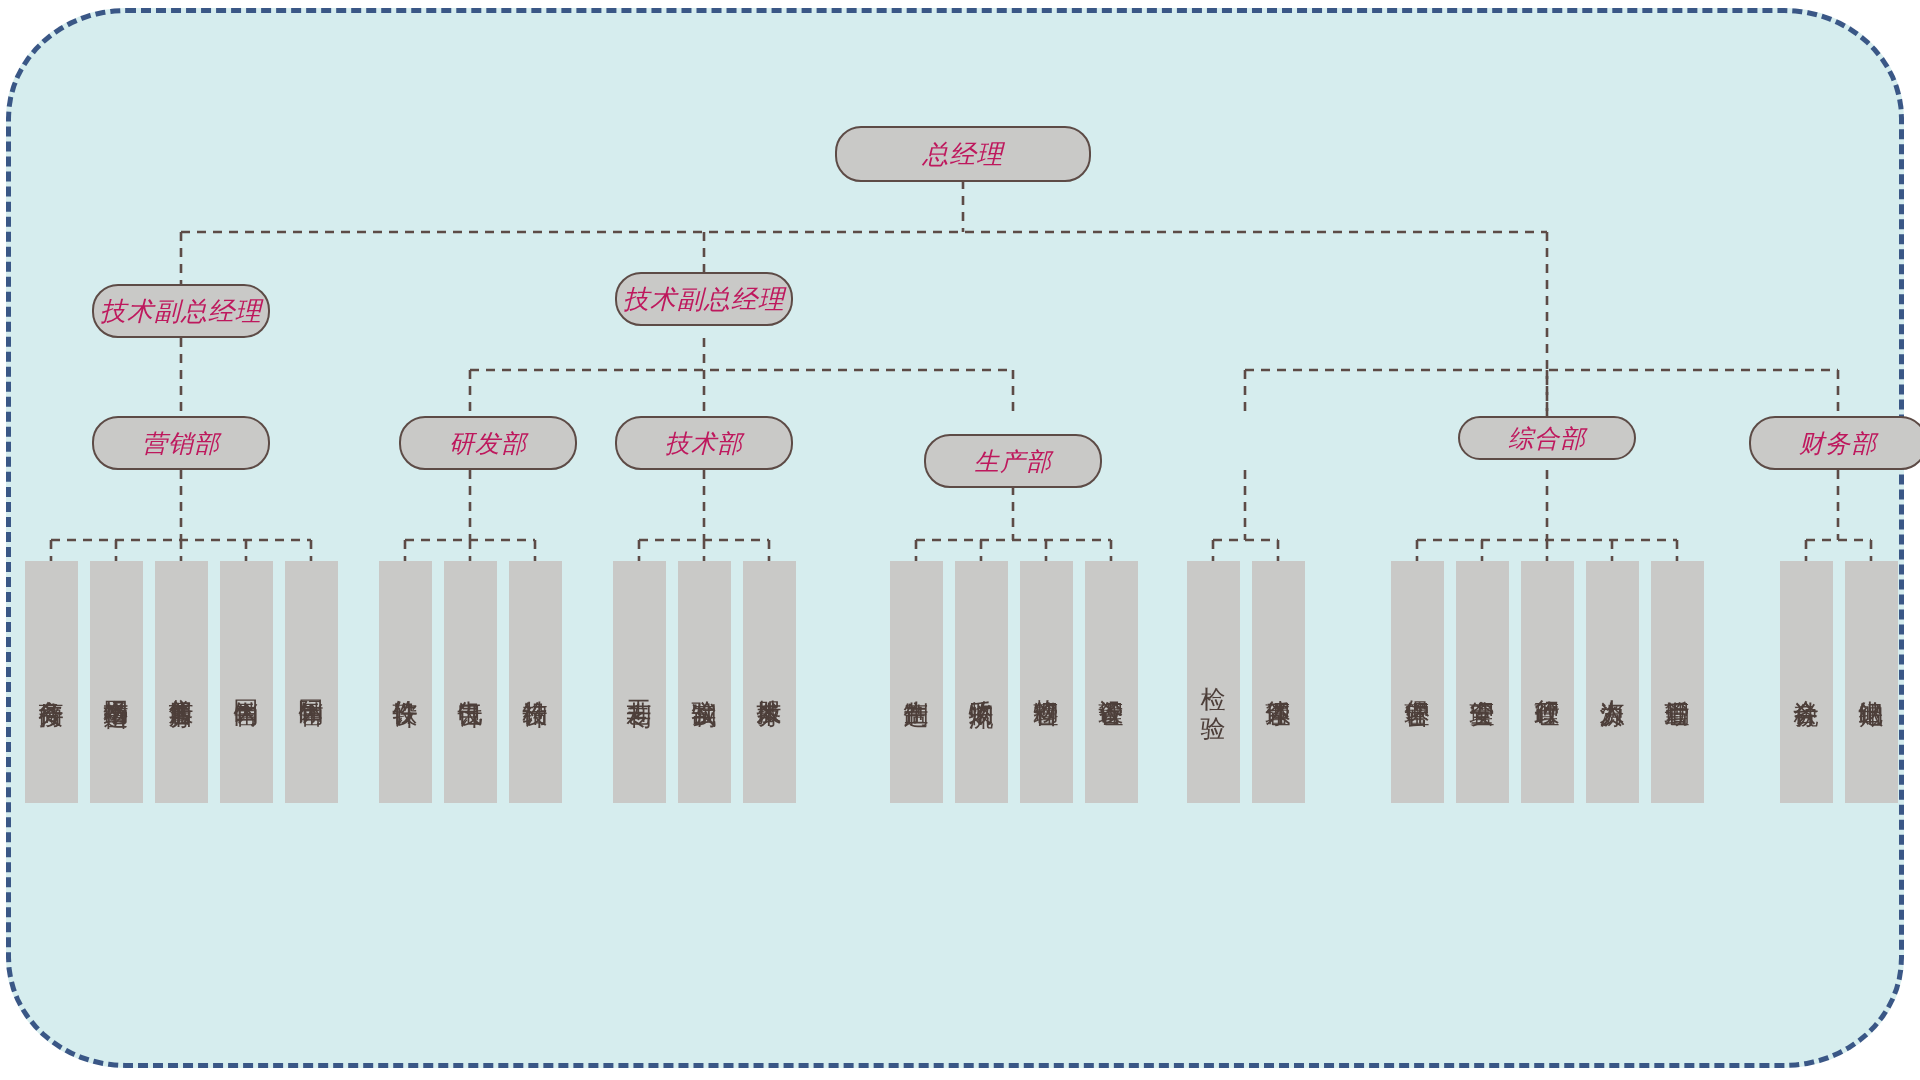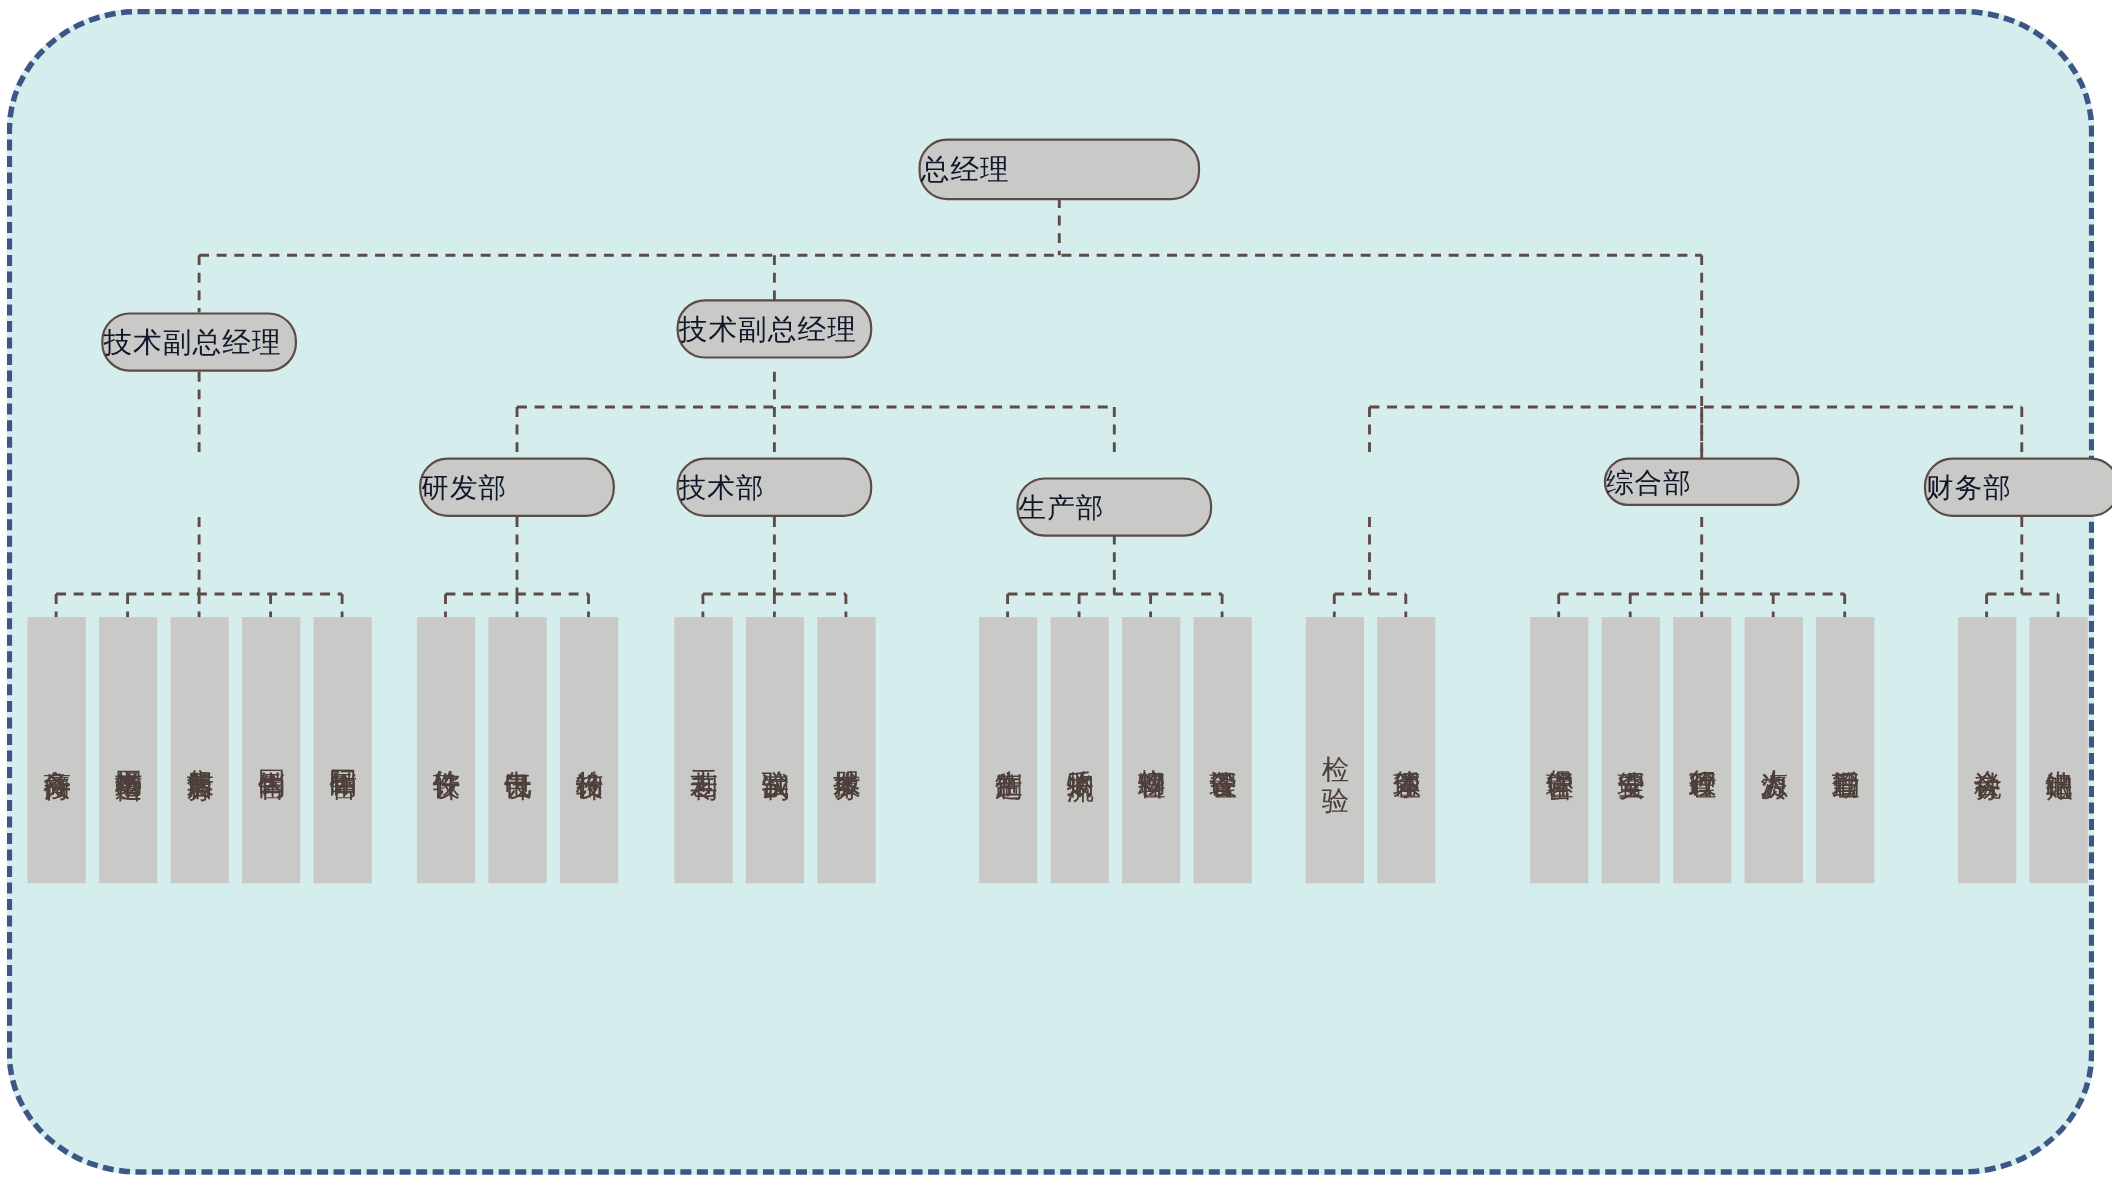--- a/index.html
+++ b/index.html
@@ -18,26 +18,27 @@
 
   
   #links{position:absolute;left:0;top:0;width:1920px;height:1080px;pointer-events:none;}
 
   
   .node{
     position:absolute;
     background:#c9c9c7;
     border:2.5px solid #5d4b46;
     border-radius:26px;
-    color:#0f172a;
-    display:flex;align-items:center;
+    color:#be185d;
+    display:flex;align-items:center;justify-content:center;
     font-size:25px;
     letter-spacing:1px;
     box-sizing:border-box;
     white-space:nowrap;
+    font-style:italic;
   }
   .node.lvl1{font-size:26px;}
 
   
   .leaf{
     position:absolute;
     background:#c9c9c7;
     border:none;
     color:#4d3f3a;
     font-size:25px;
@@ -135,21 +136,24 @@
   </div>
 
   <div class="node lvl1" style="left:92px;top:284px;width:178px;height:54px;">
     <span>技术副总经理</span>
   </div>
 
   <div class="node lvl1" style="left:615px;top:272px;width:178px;height:54px;">
     <span>技术副总经理</span>
   </div>
 
-  <div class="node" style="left:381px;top:416px;width:178px;height:54px;">
+  <div class="node" style="left:92px;top:416px;width:178px;height:54px;">
+    <span>营销部</span>
+  </div>
+  <div class="node" style="left:399px;top:416px;width:178px;height:54px;">
     <span>研发部</span>
   </div>
   <div class="node" style="left:615px;top:416px;width:178px;height:54px;">
     <span>技术部</span>
   </div>
   <div class="node" style="left:924px;top:416px;width:178px;height:54px;margin-top:18px;">
     <span>生产部</span>
   </div>
   <div class="node" style="left:1458px;top:416px;width:178px;height:44px;">
     <span>综合部</span>

